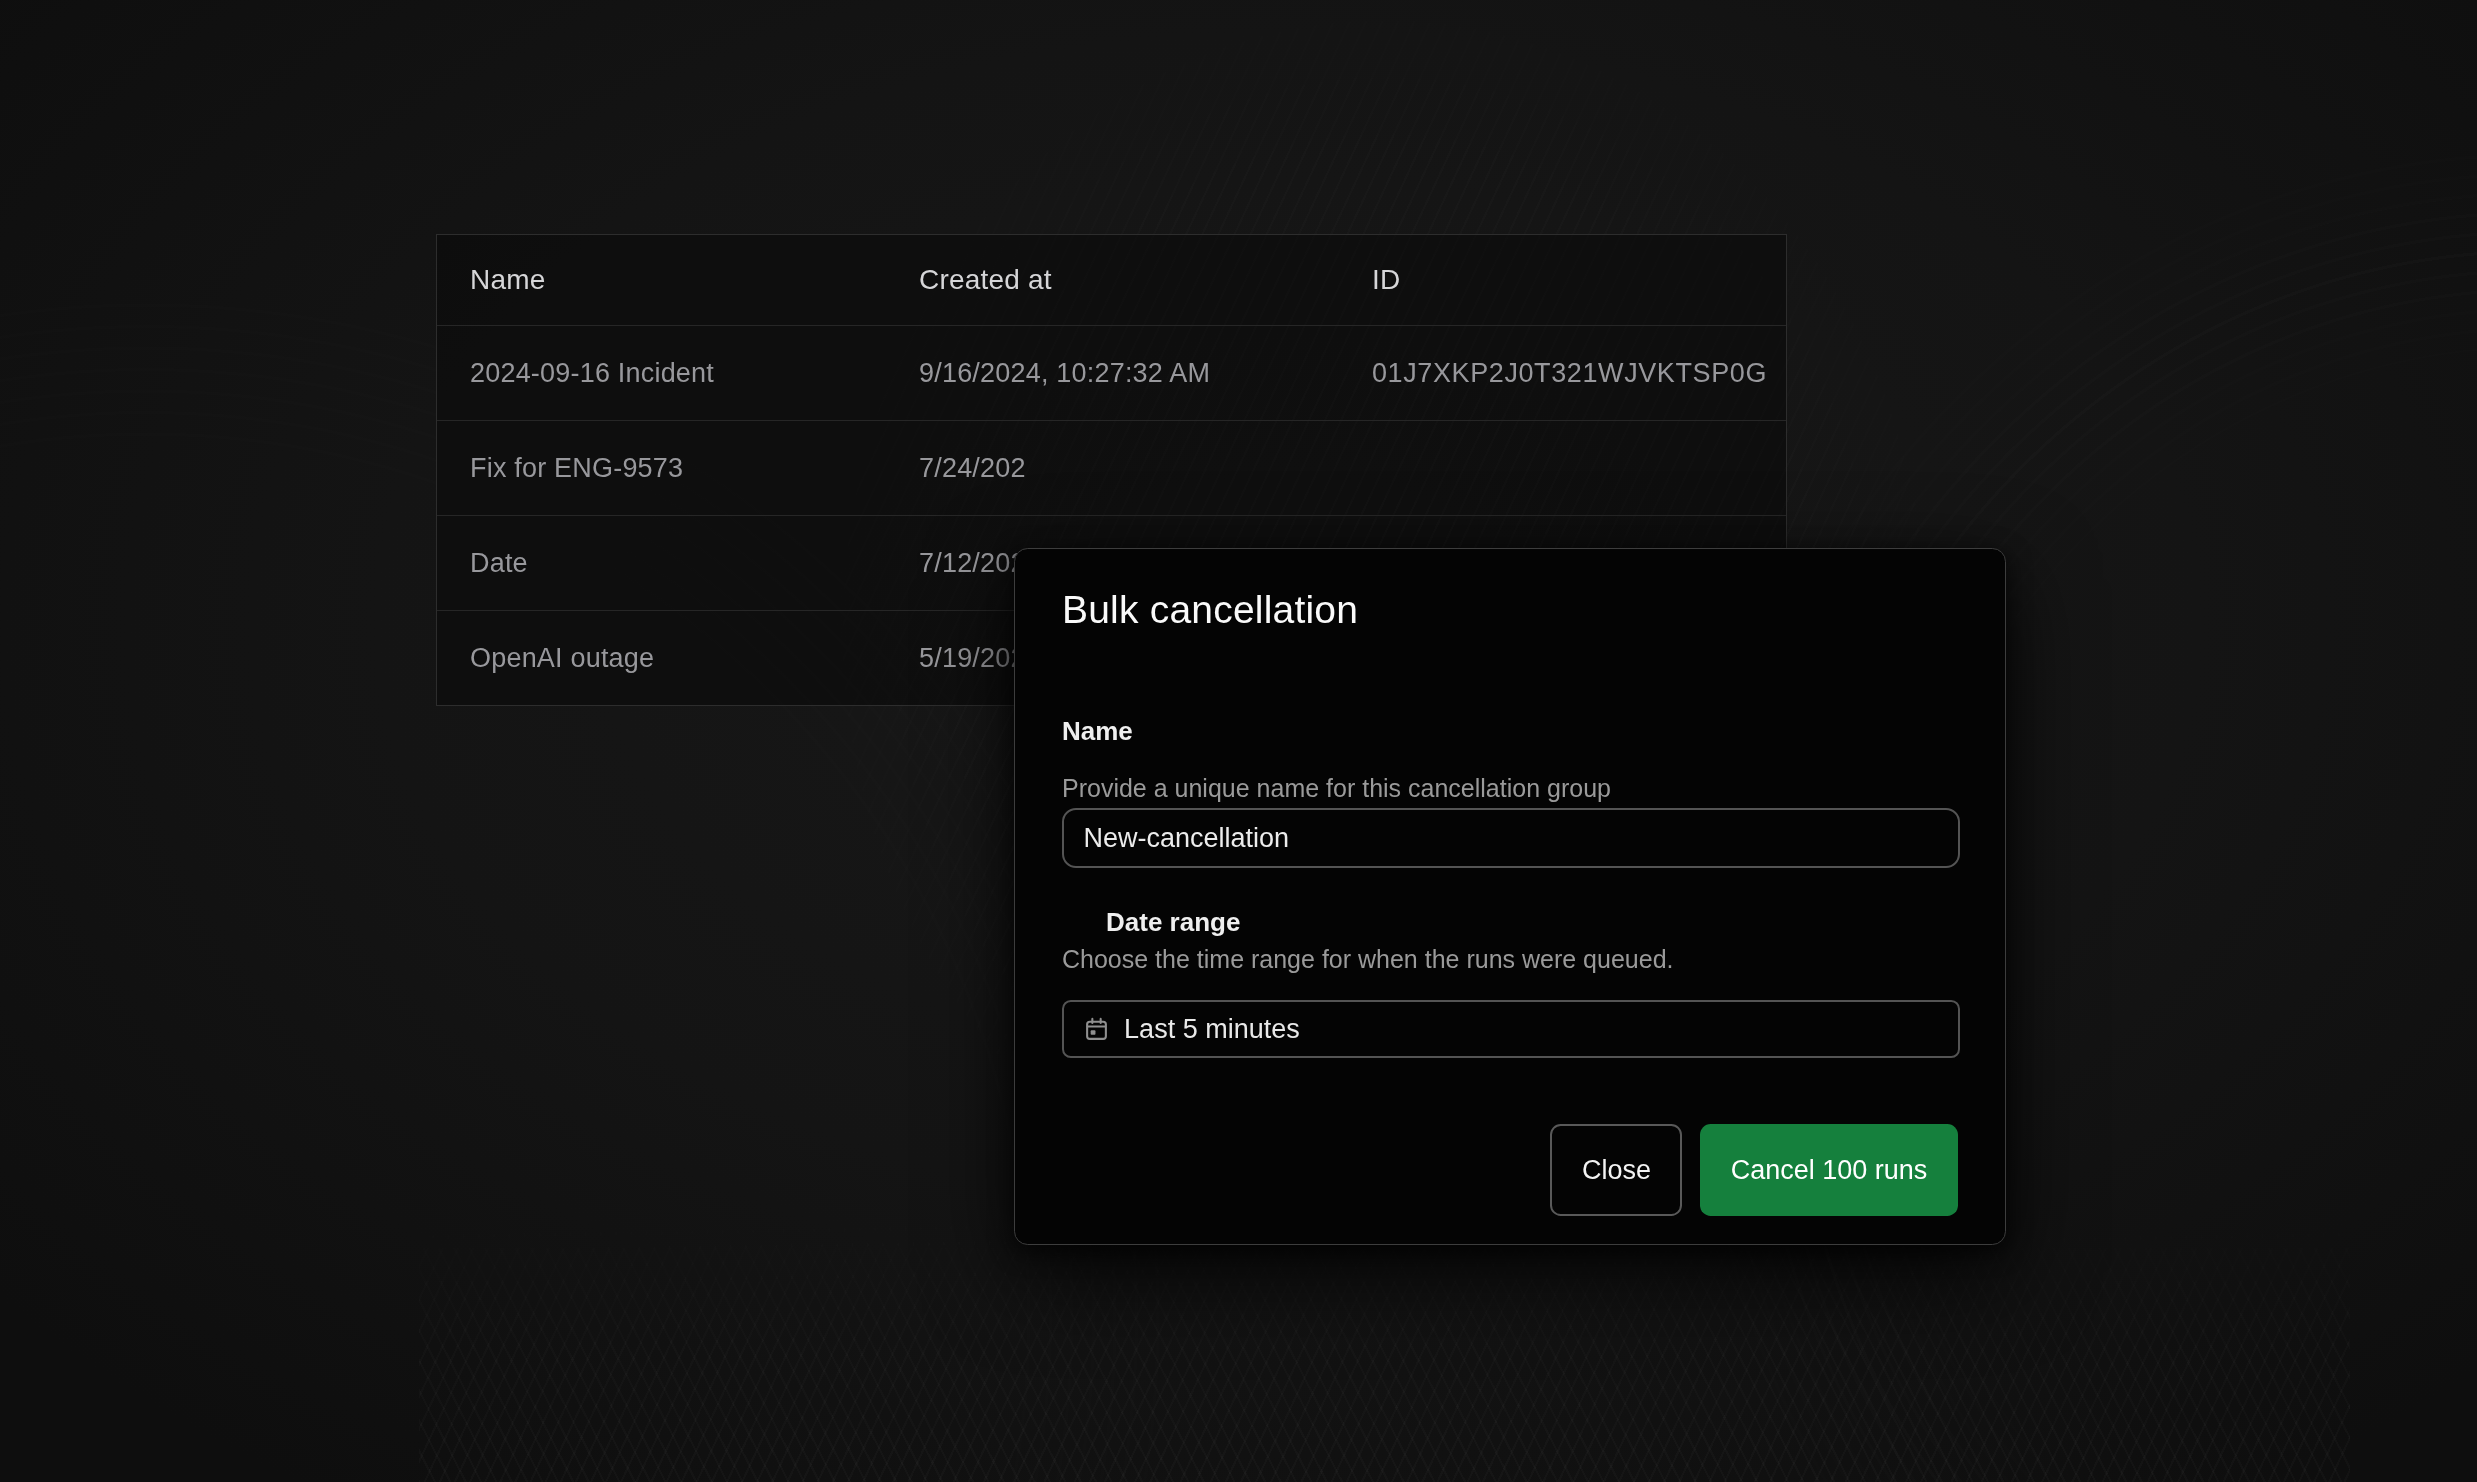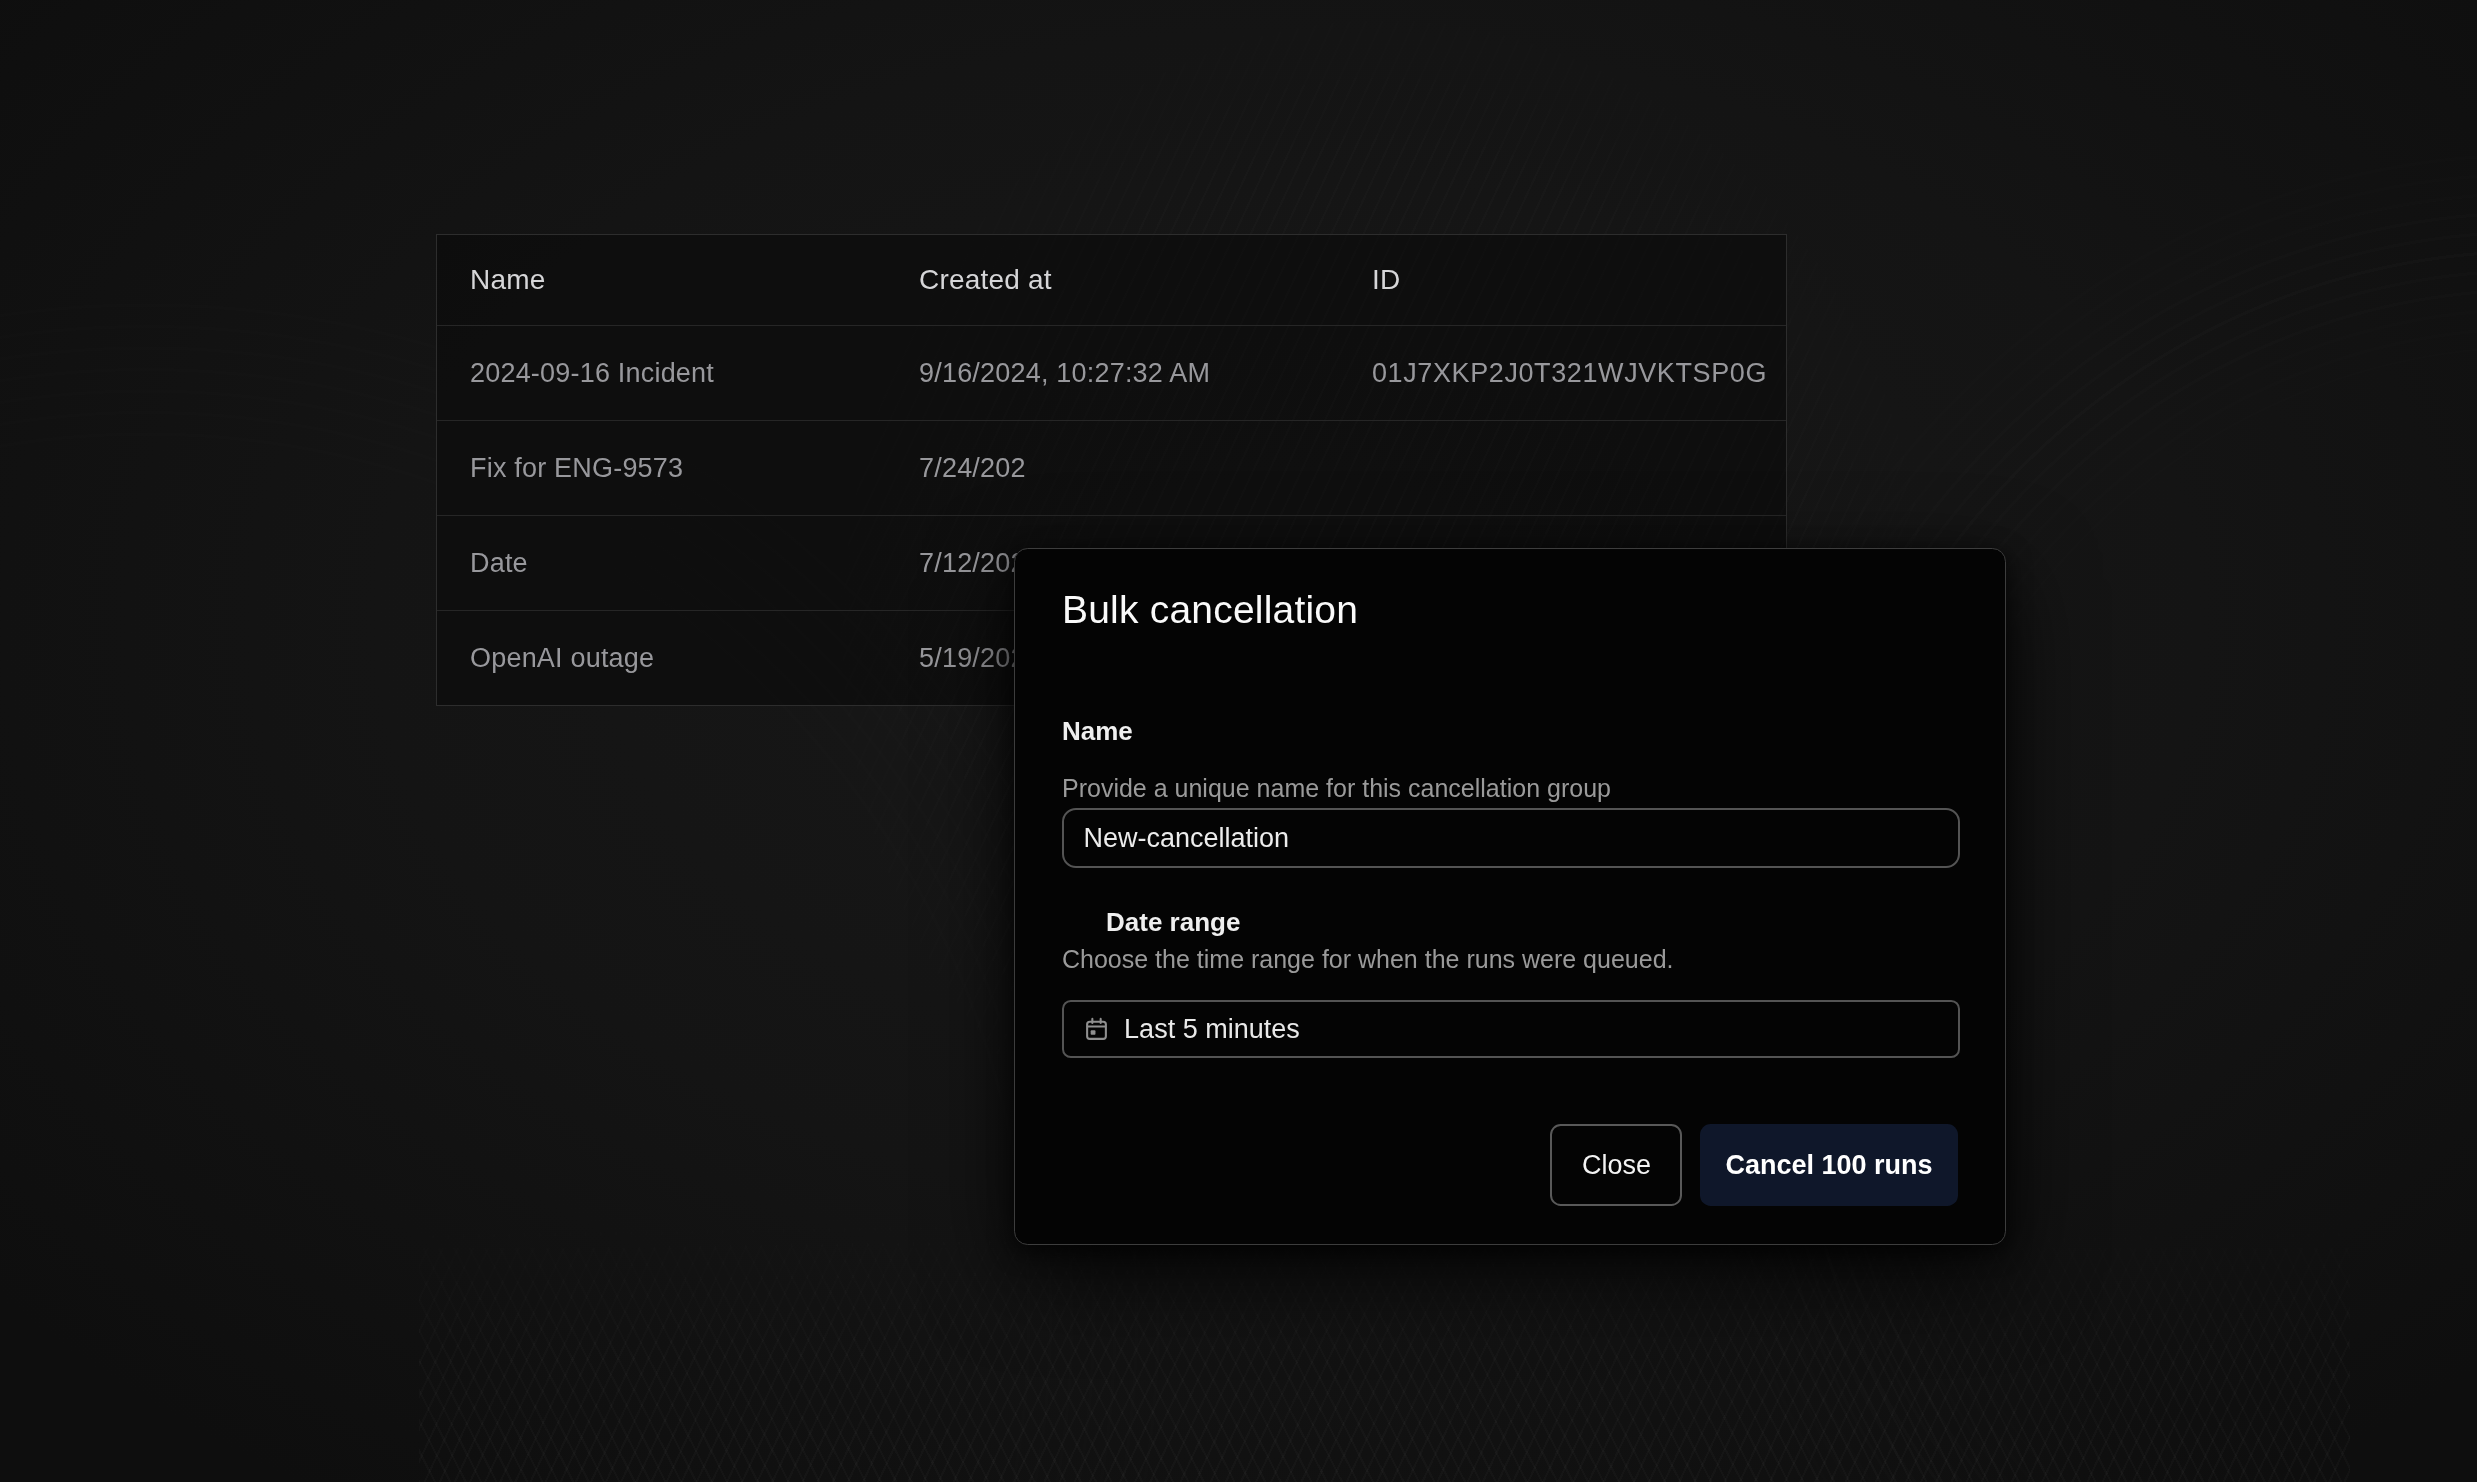--- a/index.html
+++ b/index.html
@@ -62,24 +62,24 @@
            background:transparent;border:2px solid #545454;border-radius:14px;
            color:#ececec;font-size:27px;padding:0 0 0 19.5px;outline:none;
            font-family:"Liberation Sans","DejaVu Sans",sans-serif;}
   .inp-name{top:259px;}
   .m-select{position:absolute;left:47px;top:451px;width:898px;height:58px;box-sizing:border-box;
             border:2px solid #545454;border-radius:8.8px;display:flex;align-items:center;
             padding-left:19.5px;gap:15.6px;cursor:pointer;}
   .m-select .val{font-size:27px;color:#e9e9e9;text-align:center;}
   .cal{width:25px;height:25px;flex:0 0 auto;}
   .m-footer{position:absolute;right:47px;top:575px;display:flex;gap:17.6px;}
-  .m-footer button{height:82px;border-radius:10.7px;font-size:27px;cursor:pointer;
+  .m-footer button{height:92px;border-radius:10.7px;font-size:27px;cursor:pointer;
                    font-family:"Liberation Sans","DejaVu Sans",sans-serif;}
   .btn-close{width:132px;background:transparent;border:2px solid #595959;color:#f3f3f3;}
-  .btn-danger{width:258px;background:#0f172a;border:none;color:#ffffff;font-weight:700;}
+  .btn-danger{width:258px;background:#15803d;border:none;color:#ffffff;font-weight:400;}
 </style>
 </head>
 <body>
 
 <div class="stage">
 
   <div class="bg-layer bg-stripes"></div>
   <div class="bg-layer bg-arcs-right"></div>
   <div class="bg-layer bg-arcs-left"></div>
   <div class="bg-layer bg-hatch"></div>

